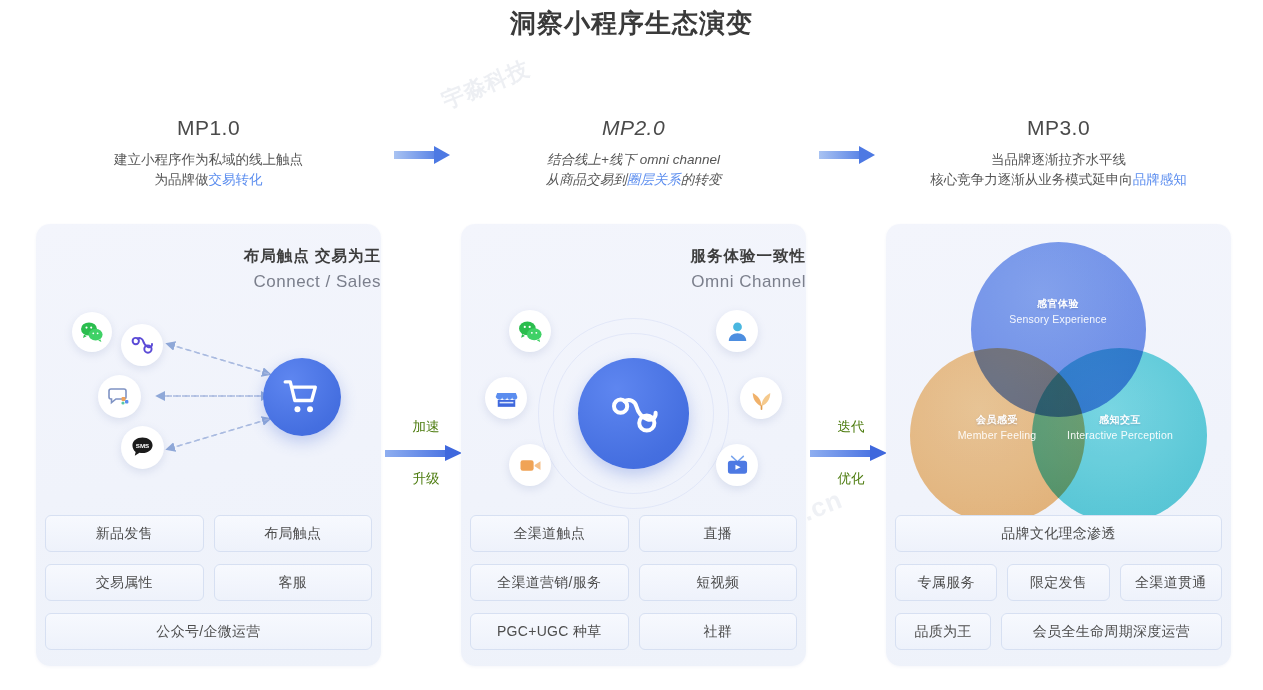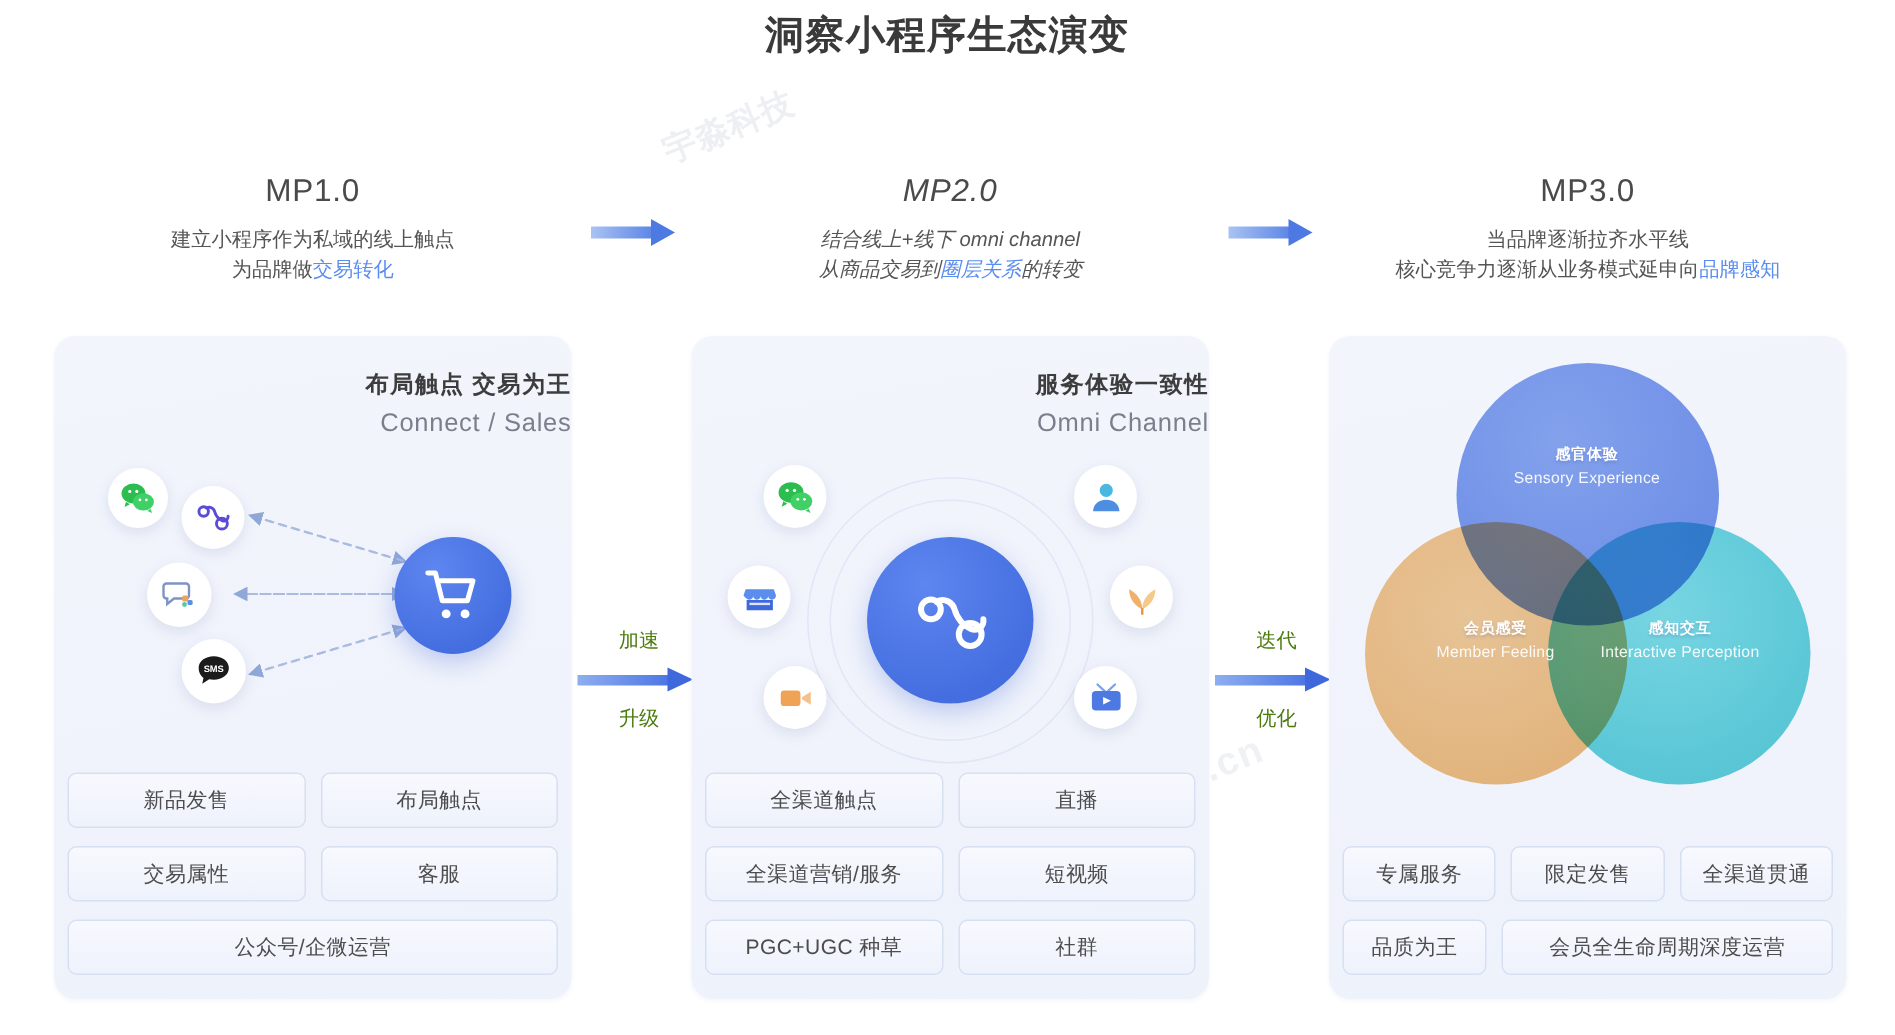--- a/index.html
+++ b/index.html
@@ -393,20 +393,23 @@
         <div class="ven">Member Feeling</div>
       </div>
       <div class="vlabel" style="left:175px; top:178px; width:118px;">
         <div class="vcn">感知交互</div>
         <div class="ven">Interactive Perception</div>
       </div>
     </div>
 
     <div class="tags">
       <div class="tagrow">
+        <div class="tag">品牌文化理念渗透</div>
+      </div>
+      <div class="tagrow">
         <div class="tag">专属服务</div>
         <div class="tag">限定发售</div>
         <div class="tag">全渠道贯通</div>
       </div>
       <div class="tagrow">
         <div class="tag" style="flex:0 0 96px;">品质为王</div>
         <div class="tag">会员全生命周期深度运营</div>
       </div>
     </div>
   </div>

